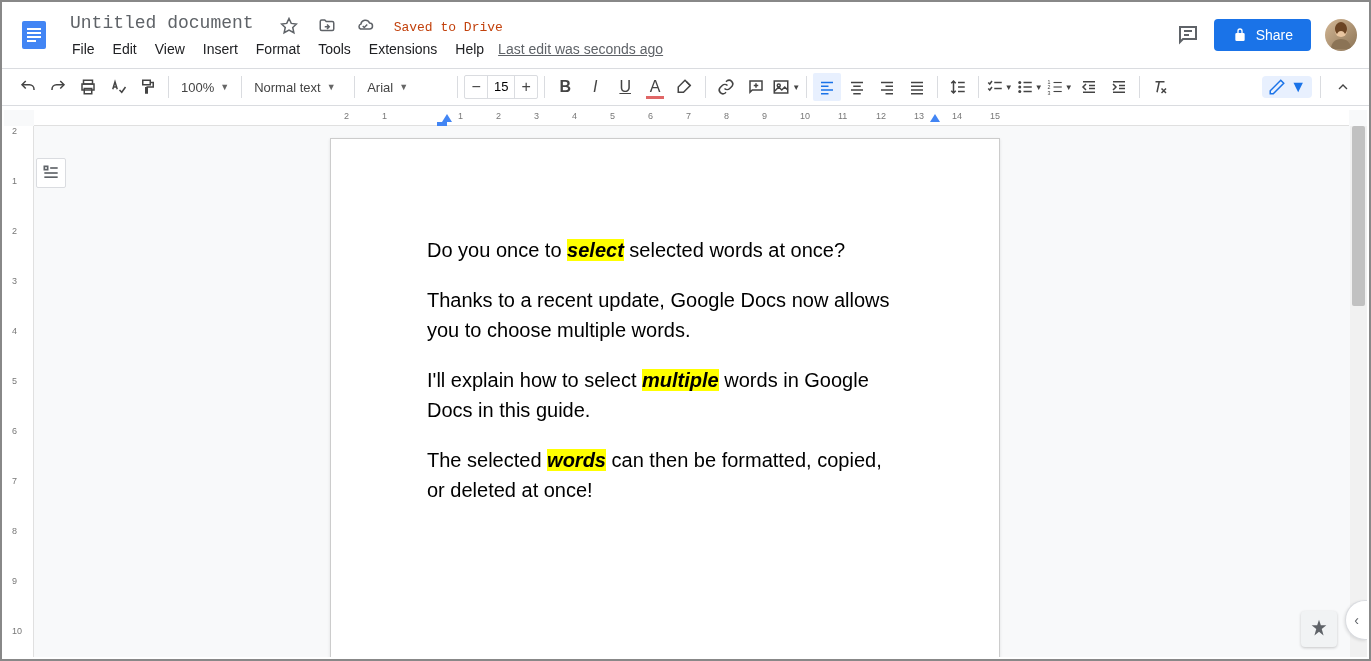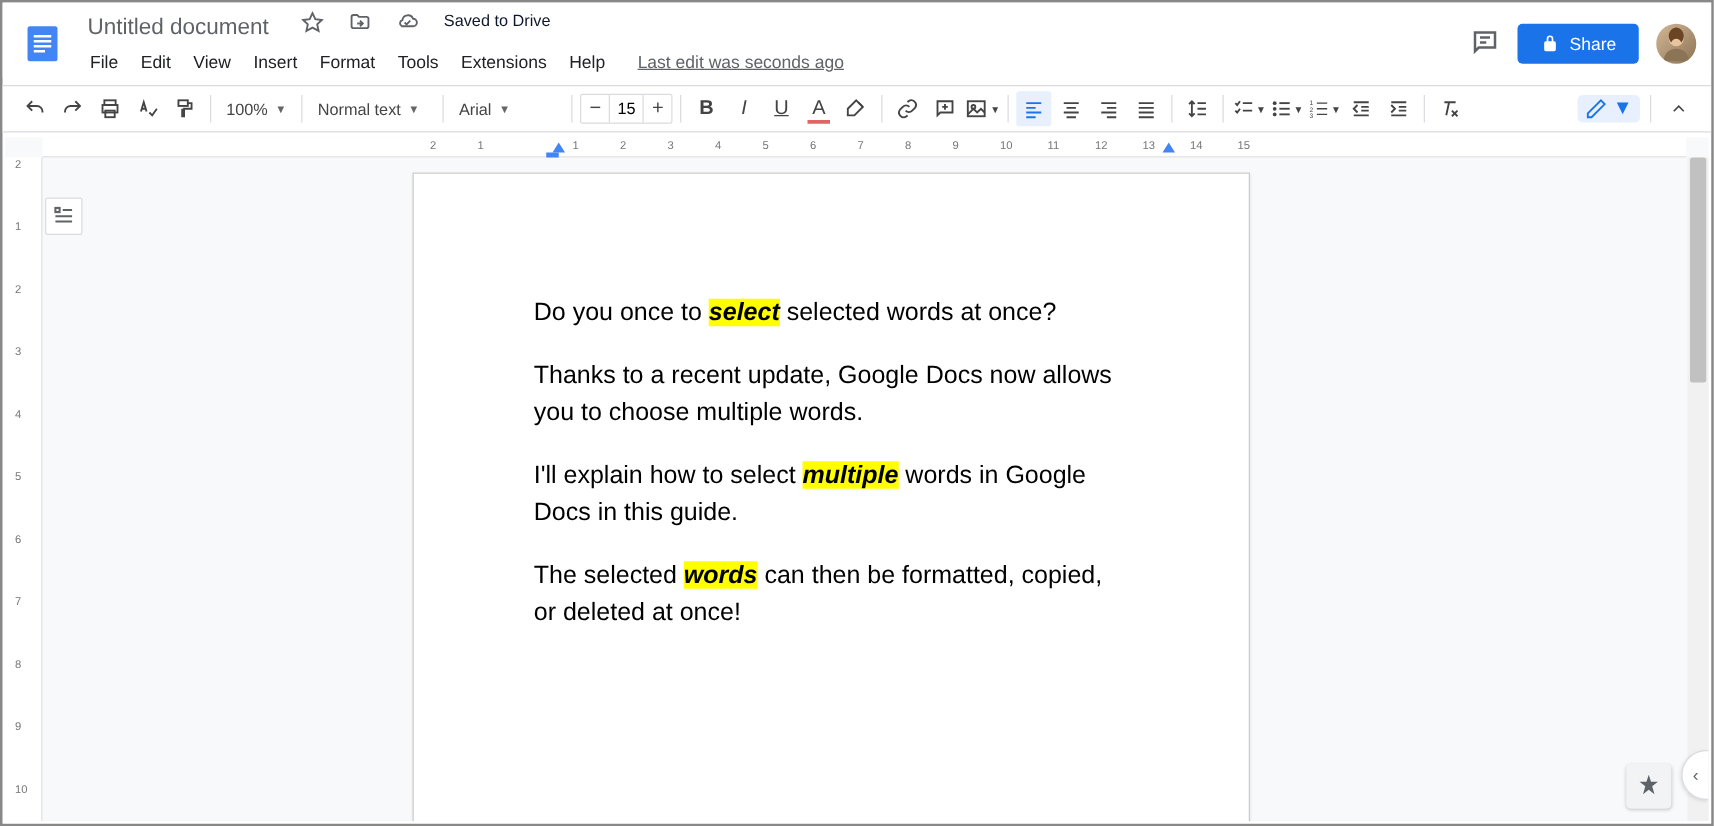--- a/index.html
+++ b/index.html
@@ -2,27 +2,27 @@
 <html><head>
 <meta charset="utf-8">
 <style>
 * { margin: 0; padding: 0; box-sizing: border-box; }
 body { font-family: Arial, sans-serif; background: #fff; overflow: hidden; width: 1371px; height: 661px; border: 2px solid #888; position: relative; }
 .header { background: #fff; padding: 6px 12px 0 12px; }
 .header-top { display: flex; align-items: center; gap: 10px; }
 .docs-logo { width: 40px; height: 54px; display: flex; align-items: center; justify-content: center; }
 .docs-logo svg { width: 36px; height: 36px; }
 .title-area { flex: 1; }
-.title-row { display: flex; align-items: flex-start; gap: 20px; height: 26px; }
+.title-row { display: flex; align-items: flex-end; gap: 20px; height: 26px; font-family: Liberation Mono, monospace; }
 .doc-title { font-size: 18px; color: #5f6368; padding: 2px 6px; }
 .title-icon { color: #5f6368; display: flex; align-items: center; }
-.saved-text { font-size: 13px; color: #0f172a; }
+.saved-text { font-size: 13px; color: #c2410c; }
 .menubar { display: flex; gap: 2px; margin-top: 2px; align-items: center; }
 .menu-item { font-size: 14px; color: #202124; padding: 4px 8px; cursor: pointer; }
-.last-edit { font-size: 14px; color: #5f6368; text-decoration: underline; margin-left: 16px; }
+.last-edit { font-size: 14px; color: #5f6368; text-decoration: underline; margin-left: 4px; }
 .header-right { display: flex; align-items: flex-end; gap: 14px; }
 .comment-icon { color: #5f6368; }
 .share-btn { background: #1a73e8; color: #fff; border: none; border-radius: 4px; padding: 8px 18px; font-size: 14px; font-weight: 500; display: flex; align-items: center; gap: 8px; cursor: pointer; }
 .avatar { width: 32px; height: 32px; border-radius: 50%; background: linear-gradient(135deg,#d4b896,#8b7355); display:flex; align-items:center; justify-content:center; overflow:hidden; }
 .avatar svg { width: 32px; height: 32px; }
 
 .toolbar { border-top: 1px solid #dadce0; border-bottom: 1px solid #dadce0; padding: 4px 12px; display: flex; align-items: center; gap: 2px; background: #fff; margin-top: 6px; }
 .tb-btn { width: 28px; height: 28px; display: flex; align-items: center; justify-content: center; color: #444; border-radius: 2px; cursor: pointer; }
 .tb-btn.active { background: #e8f0fe; color: #1a73e8; }
 .tb-sep { width: 1px; height: 22px; background: #dadce0; margin: 0 4px; }

